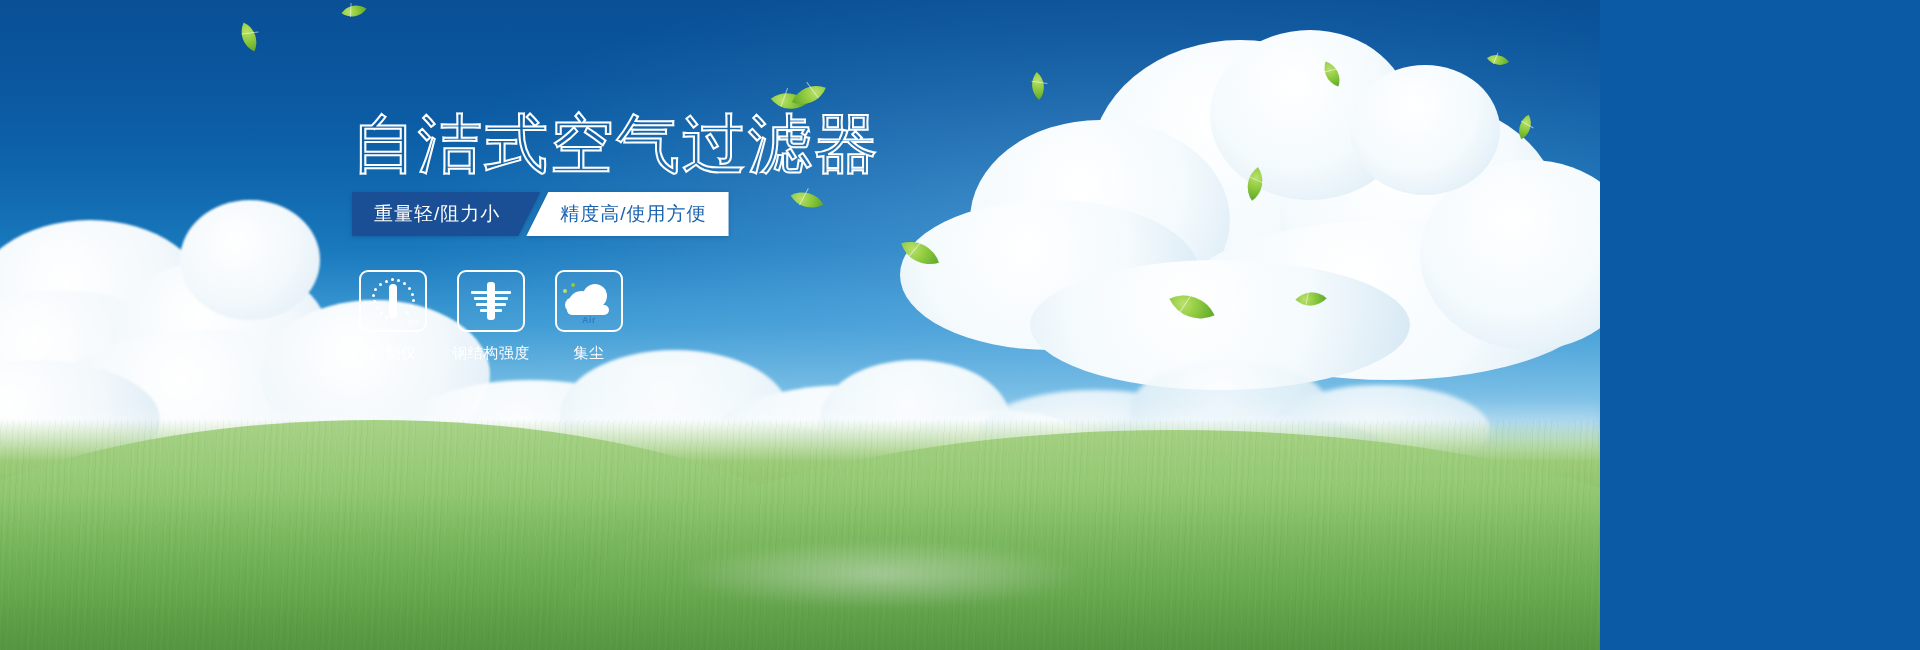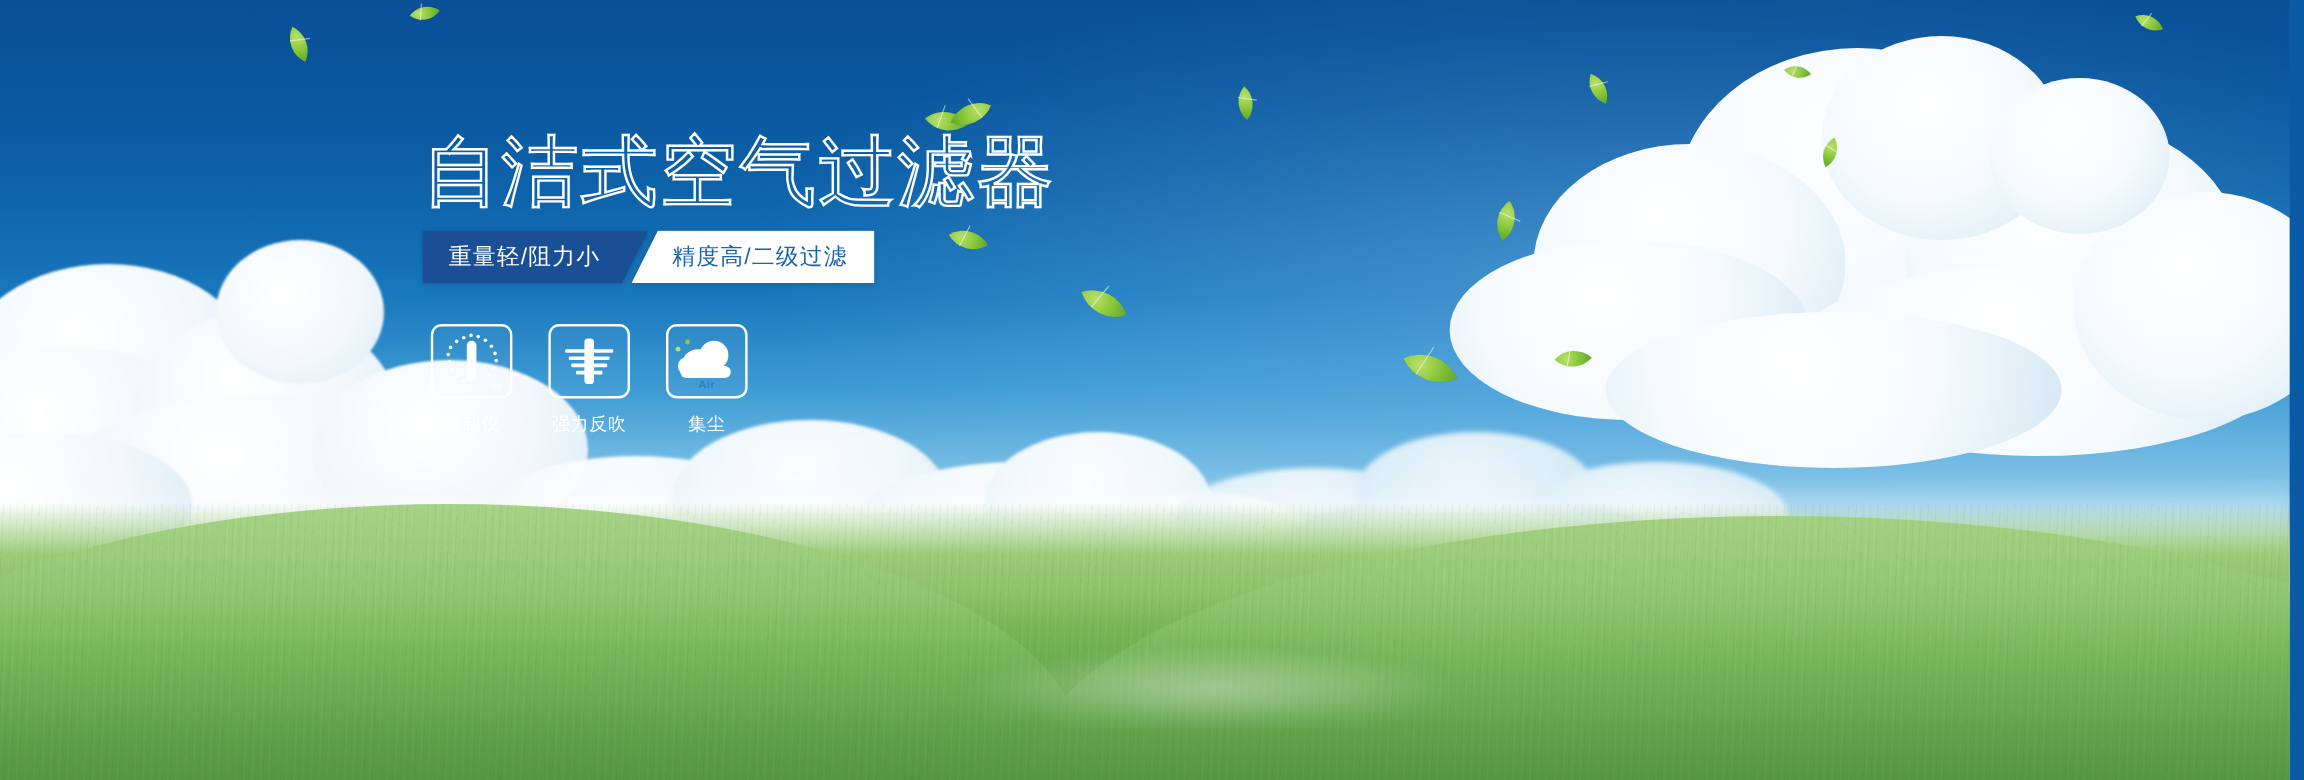--- a/index.html
+++ b/index.html
@@ -2,21 +2,21 @@
 <html><head>
 <meta charset="utf-8">
 <style>
   html,body{margin:0;padding:0;}
   body{
     width:1920px;height:650px;overflow:hidden;
     font-family:"Liberation Sans","DejaVu Sans",sans-serif;
     background:#0b5aa6;
   }
   #banner{
-    position:relative;width:1908px;height:650px;overflow:hidden;
+    position:relative;width:1600px;height:650px;overflow:hidden;
     background:
       radial-gradient(ellipse 1200px 420px at 72% 34%, rgba(120,185,235,.55) 0%, rgba(120,185,235,0) 62%),
       linear-gradient(to bottom,
         #0a55a0 0%,
         #0b5da8 12%,
         #0f69b2 24%,
         #1a7cc0 38%,
         #3e9bd4 50%,
         #76bde4 60%,
         #a8d6ee 67%,
@@ -254,21 +254,21 @@
     <div id="title-wrap">
       <h1 id="page-title">自洁式空气过滤器</h1>
       <div class="title-leaves">
         <span class="leaf tl1"></span>
         <span class="leaf tl2"></span>
       </div>
     </div>
 
     <div id="subtitle-badge">
       <div class="badge-seg" id="badge-primary">重量轻/阻力小</div>
-      <div class="badge-seg" id="badge-secondary">精度高/二级过滤</div>
+      <div class="badge-seg" id="badge-secondary">精度高/使用方便</div>
     </div>
 
     <div id="features">
 
       <div class="feature">
         <div class="feature-box">
           <div class="gauge">
             <span class="needle"></span>
             <span class="dot" style="left:11px;top:30px;"></span>
             <span class="dot" style="left:8px;top:24px;"></span>
@@ -297,21 +297,21 @@
       <div class="feature">
         <div class="feature-box">
           <div class="stack">
             <span class="bar w1"></span>
             <span class="bar"></span>
             <span class="bar w2"></span>
             <span class="bar w3"></span>
             <span class="core"></span>
           </div>
         </div>
-        <div class="feature-label">强力反吹</div>
+        <div class="feature-label">钢结构强度</div>
       </div>
 
 
       <div class="feature">
         <div class="feature-box">
           <div class="aircloud">
             <span class="blob b3"></span>
             <span class="blob b1"></span>
             <span class="blob b2"></span>
             <span class="base"></span>

